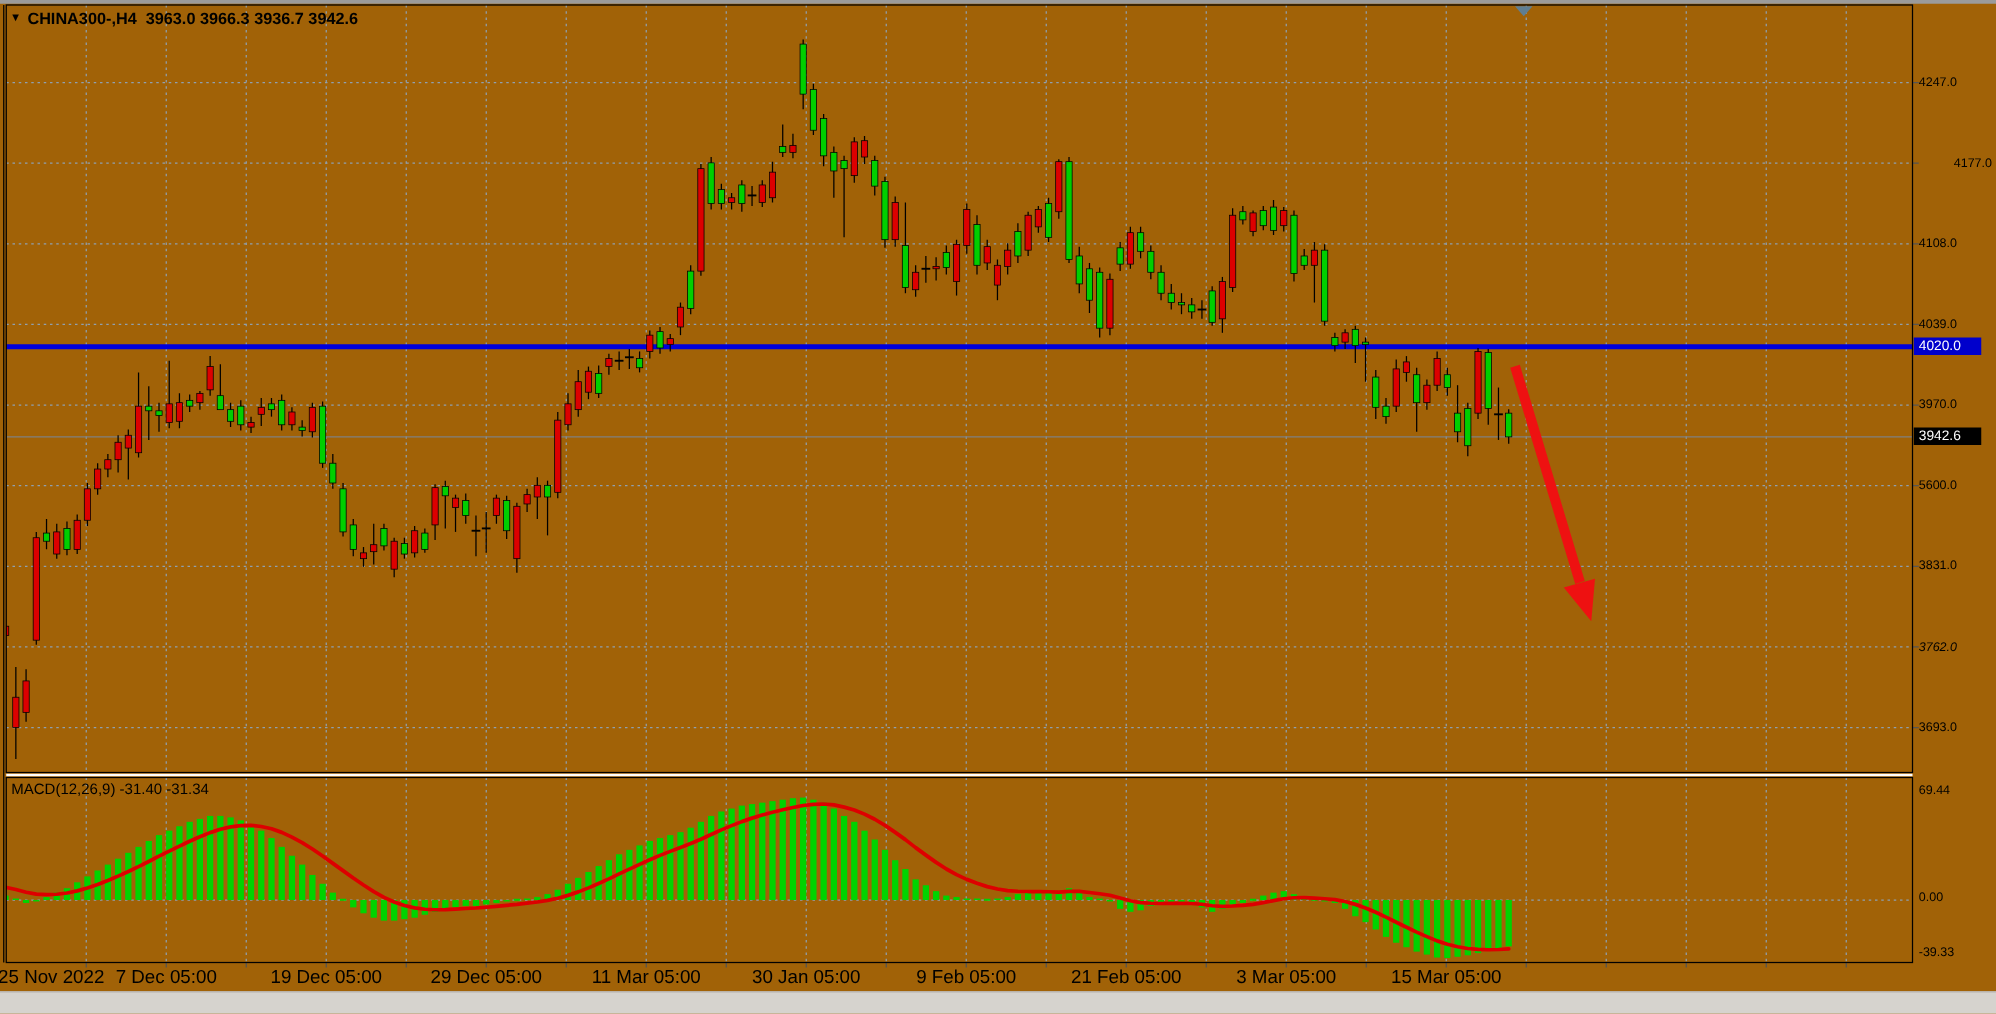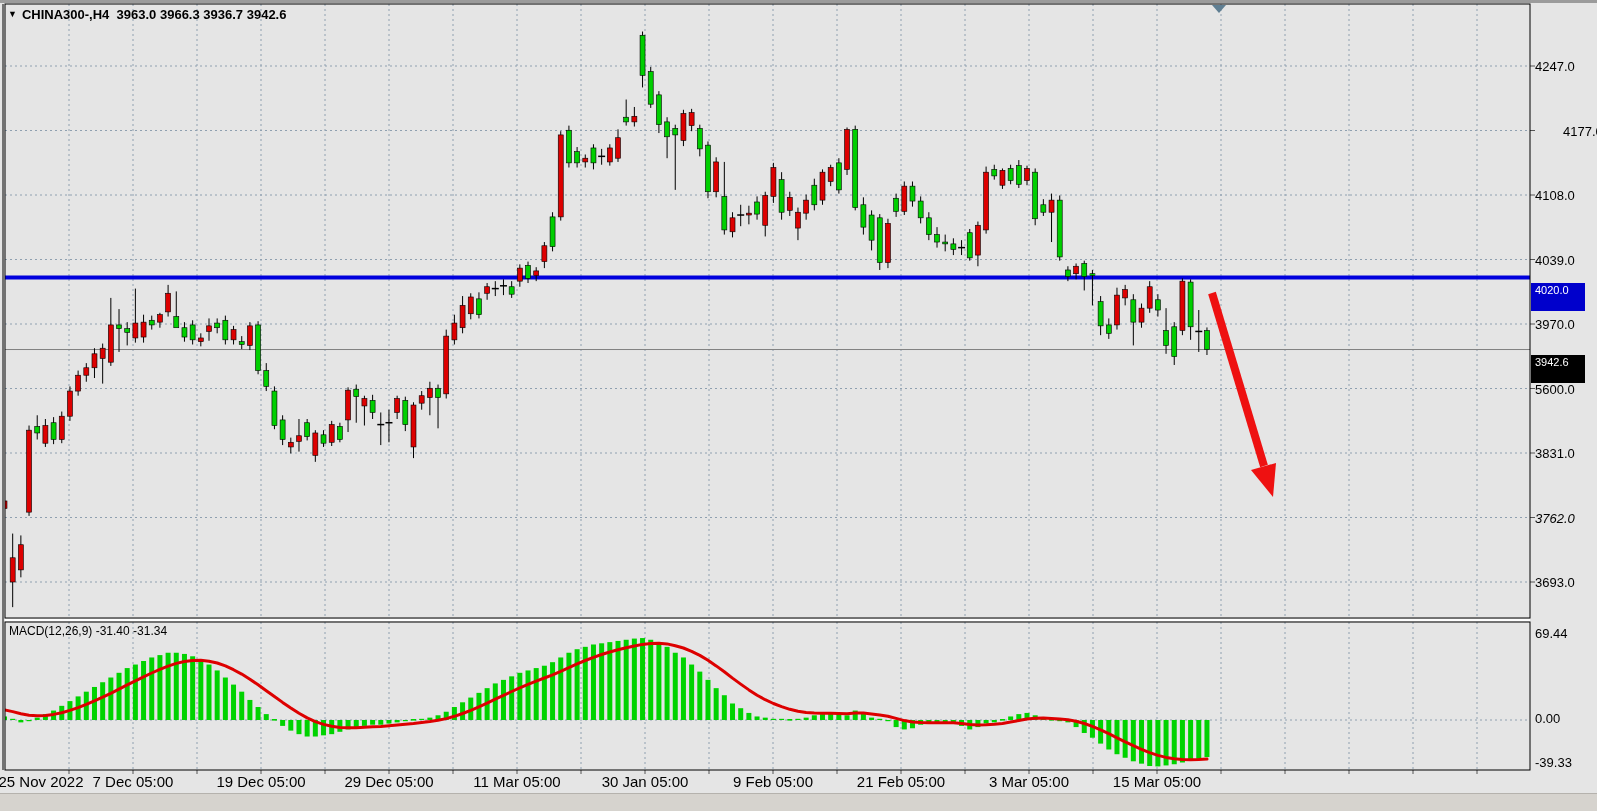--- a/index.html
+++ b/index.html
@@ -1,26 +1,26 @@
 <!DOCTYPE html>
 <html><head>
 <meta charset="utf-8">
 <style>
   html,body{margin:0;padding:0;background:#d6d3ce;}
-  #win{position:relative;width:1597px;height:811px;background:#e5e5e5;overflow:hidden;
+  #win{position:relative;width:1597px;height:811px;background:#a16207;overflow:hidden;
        font-family:"Liberation Sans", sans-serif;}
   #topstrip{position:absolute;left:0;top:0;width:1597px;height:3px;background:#9b9b9b;}
   #botstrip{position:absolute;left:0;top:793px;width:1597px;height:18px;background:#d6d3ce;border-top:1px solid #b5b2ad;}
   svg{position:absolute;left:0;top:0;}
   .ttl{position:absolute;left:8px;top:7px;font-size:13px;font-weight:bold;color:#000;white-space:nowrap;}
   .ttl .tri{font-size:9px;vertical-align:2px;margin-right:5px;}
   .macdttl{position:absolute;left:9px;top:624px;font-size:12px;color:#000;white-space:nowrap;}
-  .plabel{position:absolute;left:1535px;font-size:13px;color:#000;transform:translateY(-50%);white-space:nowrap;}
-  .ptag{position:absolute;left:1531px;height:28px;line-height:14px;padding:0 4px 0 4px;font-size:11px;color:#fff;
-        transform:translateY(-50%);min-width:46px;margin-top:20px;}
+  .plabel{position:absolute;left:1535px;font-size:10px;color:#000;transform:translateY(-50%);white-space:nowrap;}
+  .ptag{position:absolute;left:1531px;height:14px;line-height:14px;padding:0 4px 0 4px;font-size:11px;color:#fff;
+        transform:translateY(-50%);min-width:46px;}
   .tlabel{position:absolute;top:773px;font-size:15px;color:#000;transform:translateX(-50%);white-space:nowrap;}
 </style>
 </head>
 <body>
 
 <div id="win">
   <div id="topstrip"></div>
 
   <svg id="chart-svg" width="1597" height="811">
       <defs>

